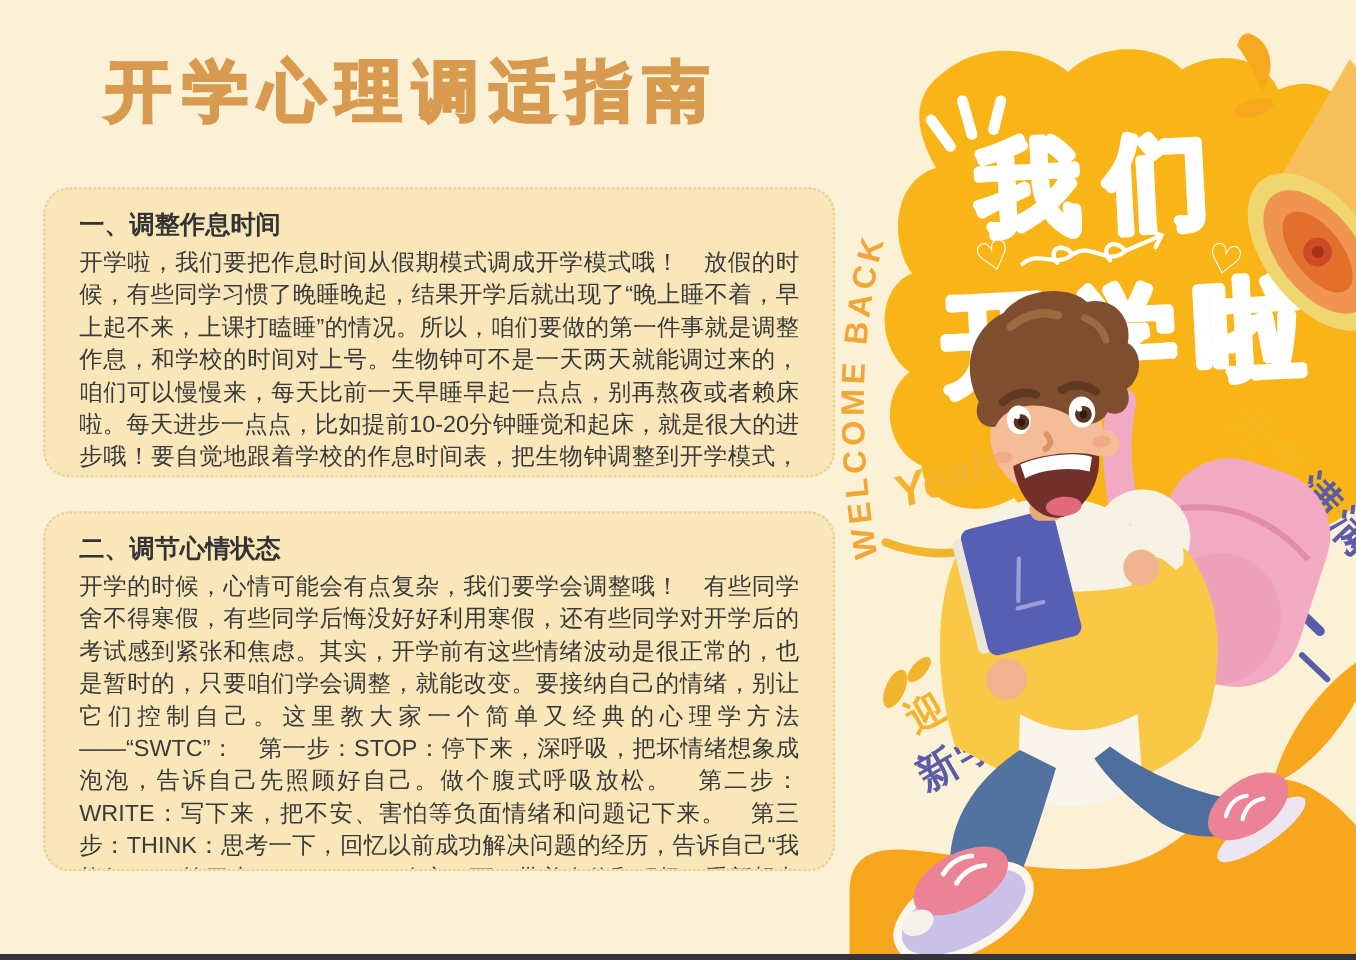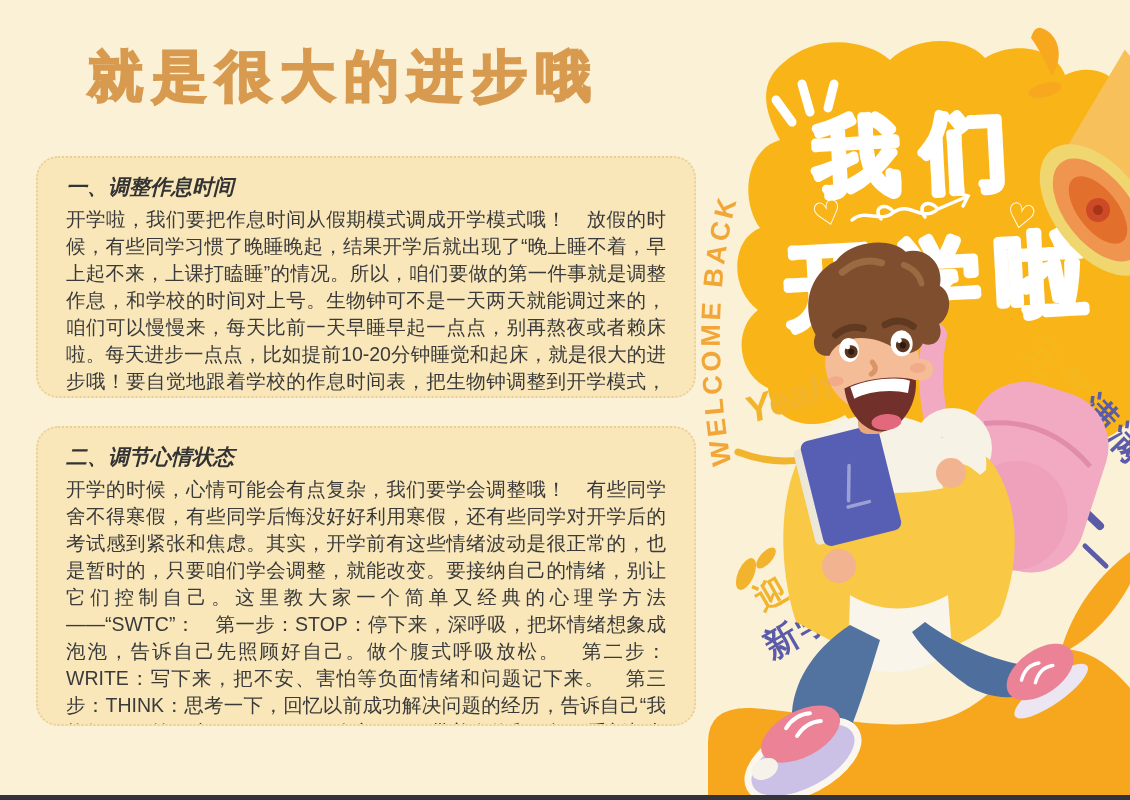--- a/index.html
+++ b/index.html
@@ -17,35 +17,35 @@
     color:#D79A4F;-webkit-text-stroke:2.2px #D79A4F;
     white-space:nowrap;
   }
   .card{
     width:660px;box-sizing:border-box;
     background:#F9E7BA;border:2px dotted #EAD098;border-radius:22px;
     padding:15px 28px 12px 28px;color:#3A3A3A;overflow:hidden;
   }
   .card-1{margin-top:42px;height:242px;}
   .card-2{margin-top:28px;height:300px;}
-  .card h2{margin:0 0 5px 0;font-size:21px;font-weight:bold;color:#333;font-style:italic;}
+  .card h2{margin:0 0 5px 0;font-size:21px;font-weight:bold;color:#333;}
   .card p{margin:0;font-size:19.5px;line-height:27px;text-align:justify;}
   
   .right{width:430px;height:800px;position:relative;overflow:hidden;}
   .right svg{position:absolute;left:0;top:0;}
   
   .bottom-bar{position:absolute;left:0;bottom:0;width:1130px;height:5px;background:#34323A;}
 </style>
 </head>
 <body>
 
 <div class="page">
 
   <div class="left">
-    <div class="title">就是很大的进步哦</div>
+    <div class="title">开学心理调适指南</div>
 
     <section class="card card-1">
       <h2>一、调整作息时间</h2>
       <p>开学啦，我们要把作息时间从假期模式调成开学模式哦！　放假的时候，有些同学习惯了晚睡晚起，结果开学后就出现了“晚上睡不着，早上起不来，上课打瞌睡”的情况。所以，咱们要做的第一件事就是调整作息，和学校的时间对上号。生物钟可不是一天两天就能调过来的，咱们可以慢慢来，每天比前一天早睡早起一点点，别再熬夜或者赖床啦。每天进步一点点，比如提前10-20分钟睡觉和起床，就是很大的进步哦！要自觉地跟着学校的作息时间表，把生物钟调整到开学模式，让生活变得有规律。</p>
     </section>
 
     <section class="card card-2">
       <h2>二、调节心情状态</h2>
       <p>开学的时候，心情可能会有点复杂，我们要学会调整哦！　有些同学舍不得寒假，有些同学后悔没好好利用寒假，还有些同学对开学后的考试感到紧张和焦虑。其实，开学前有这些情绪波动是很正常的，也是暂时的，只要咱们学会调整，就能改变。要接纳自己的情绪，别让它们控制自己。这里教大家一个简单又经典的心理学方法——“SWTC”：　第一步：STOP：停下来，深呼吸，把坏情绪想象成泡泡，告诉自己先照顾好自己。做个腹式呼吸放松。　第二步：WRITE：写下来，把不安、害怕等负面情绪和问题记下来。　第三步：THINK：思考一下，回忆以前成功解决问题的经历，告诉自己“我能行”。　第四步：CHANGE：改变一下，带着自信和积极，重新想办法解决问题。</p>
     </section>

